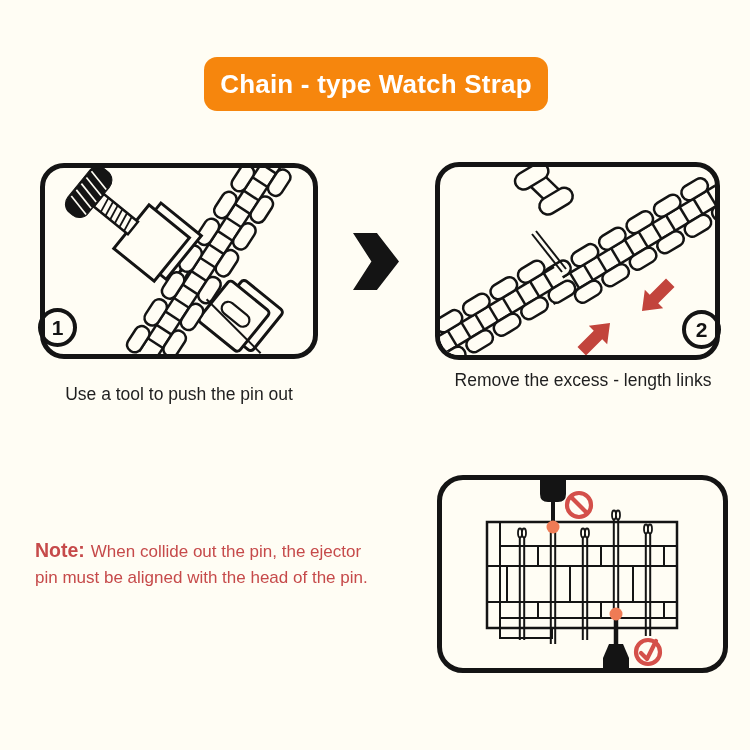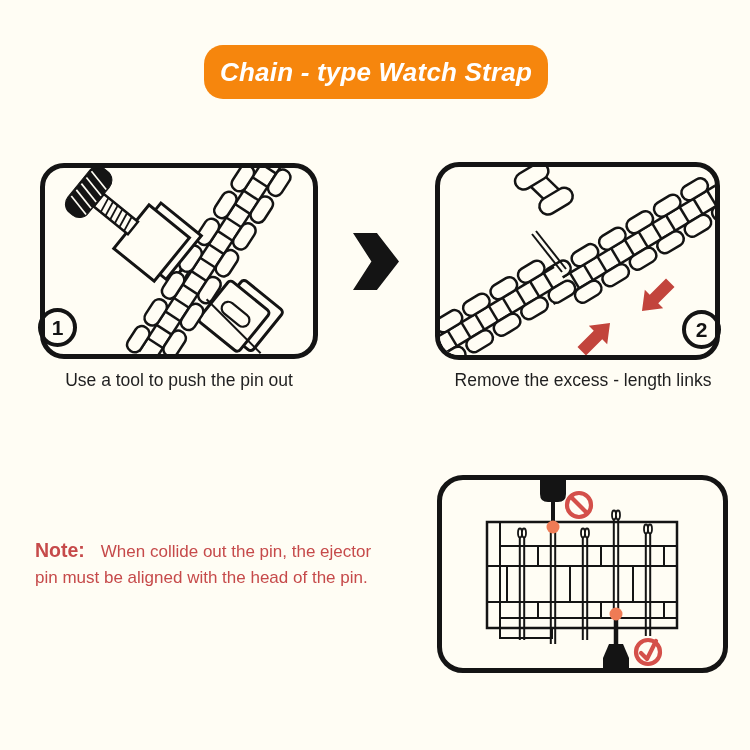--- a/index.html
+++ b/index.html
@@ -6,23 +6,23 @@
   body{
     width:750px;height:750px;position:relative;overflow:hidden;
     background:#FFFDF4;
     font-family:"Liberation Sans", sans-serif;
     -webkit-font-smoothing:antialiased;
   }
   .abs{position:absolute;}
 
   
   .banner{
-    left:204px;top:45px;width:344px;height:54px;
-    background:#F6860D;border-radius:19px;
-    display:flex;align-items:center;justify-content:center;font-style:italic;
+    left:204px;top:57px;width:344px;height:54px;
+    background:#F6860D;border-radius:13px;
+    display:flex;align-items:center;justify-content:center;
   }
   .banner-text{
     color:#FFFFFF;font-size:26px;font-weight:bold;letter-spacing:.2px;white-space:nowrap;
   }
 
   
   .panel{
     border:5px solid #141414;background:transparent;box-sizing:border-box;
     overflow:hidden;
   }
@@ -37,33 +37,33 @@
     display:flex;align-items:center;justify-content:center;
     font-size:21px;font-weight:bold;color:#141414;background:transparent;
   }
   #badge1{left:38px;top:308px;}
   #badge2{left:682px;top:310px;}
 
   
   .caption{
     color:#1F1F1F;font-size:17.5px;line-height:23px;text-align:center;white-space:nowrap;
   }
-  #caption1{left:29px;top:369px;width:300px;}
+  #caption1{left:29px;top:383px;width:300px;}
   #caption2{left:433px;top:369px;width:300px;}
 
   
   .chevron{
     left:353px;top:233px;width:46px;height:57px;background:#141414;
     -webkit-clip-path:polygon(0 0,52% 0,100% 50%,52% 100%,0 100%,40% 50%);
     clip-path:polygon(0 0,52% 0,100% 50%,52% 100%,0 100%,40% 50%);
   }
 
   
   .note{left:35px;top:538px;width:440px;color:#C64A4A;font-size:17px;line-height:25.5px;}
-  .note-label{font-weight:bold;font-size:19.5px;margin-right:16px;}
+  .note-label{font-weight:bold;font-size:19.5px;margin-right:6px;}
 </style>
 </head>
 <body>
 
 <div>
 
   <div class="abs banner">
     <span class="banner-text">Chain - type Watch Strap</span>
   </div>
 

